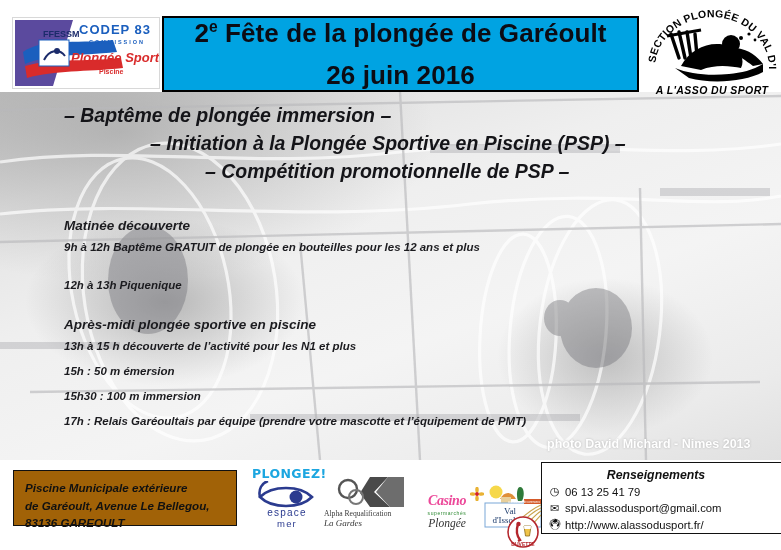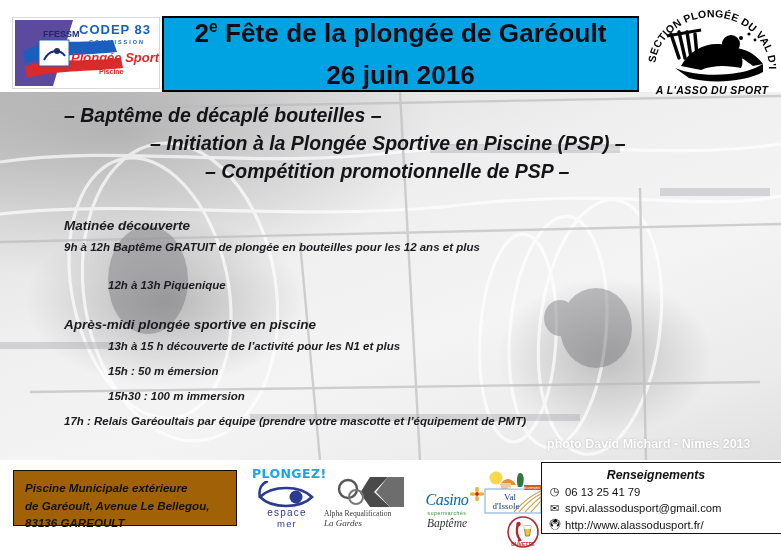--- a/index.html
+++ b/index.html
@@ -62,21 +62,21 @@
   
   .prog{position:absolute;left:64px;top:218px;width:520px;color:#1b1b1f;}
   .prog-head{
     font-style:italic;font-weight:bold;font-size:13.5px;margin:0 0 8px 0;white-space:nowrap;
   }
   .prog-item{
     font-style:italic;font-weight:bold;font-size:11.5px;margin:0 0 5px 0;white-space:nowrap;
   }
   .gap-22{height:21px;}
   .gap-14{height:13px;}
-  .sp-4{margin-bottom:13px;margin-left:44px;}
+  .sp-4{margin-bottom:13px;}
 
   
   .credit{
     position:absolute;left:547px;top:437px;
     font-size:12.5px;font-weight:bold;color:#ffffff;white-space:nowrap;
     text-shadow:0 0 2px rgba(170,170,170,.9);
   }
 
   
   .footer{position:absolute;left:0;top:460px;width:781px;height:90px;background:#fff;}
@@ -111,25 +111,25 @@
   .s-plongez{left:4px;top:3px;width:70px;text-align:center;}
   .s-plongez .w1{font-size:12.5px;font-weight:bold;color:#1ca6e0;letter-spacing:.4px;font-family:"DejaVu Sans",sans-serif;text-align:center;}
   .s-plongez .w2{font-size:10px;color:#2b3b8f;letter-spacing:1.2px;margin-top:26px;}
   .s-plongez .w3{font-size:9.5px;color:#2b3b8f;letter-spacing:1.2px;}
 
   .s-alpha{left:76px;top:12px;width:84px;text-align:left;}
   .s-alpha .t1{font-size:7.6px;color:#3a3a3a;font-family:"Liberation Serif",serif;margin-top:34px;}
   .s-alpha .t2{font-size:9px;color:#3a3a3a;font-family:"Liberation Serif",serif;font-style:italic;}
 
   .s-casino{left:160px;top:28px;width:78px;text-align:center;}
-  .s-casino .c1{font-size:16px;font-weight:normal;font-style:italic;color:#0369a1;font-family:"Liberation Serif",serif;letter-spacing:-.4px;}
+  .s-casino .c1{font-size:14px;font-weight:bold;font-style:italic;color:#ec4899;font-family:"Liberation Serif",serif;letter-spacing:-.4px;}
   .s-casino .c2{font-size:5px;color:#2f8b34;letter-spacing:.6px;margin-top:1px;}
   .s-casino .c3{font-size:11.5px;color:#333;font-family:"Liberation Serif",serif;font-style:italic;margin-top:1px;}
 
-  .s-val{left:236px;top:6px;width:58px;}
+  .s-val{left:236px;top:20px;width:58px;}
   .s-buv{left:258px;top:53px;width:34px;height:32px;}
 
   .sr{position:absolute;width:0;height:0;overflow:hidden;}
 </style>
 </head>
 <body>
 
 <div class="poster">
 
   <div class="bg"></div>
@@ -212,21 +212,21 @@
           <circle cx="104" cy="30" r="1.6"></circle>
           <circle cx="110" cy="36" r="1.4"></circle>
       </g>
       <text x="67" y="90" text-anchor="middle" font-family="Liberation Sans, sans-serif" font-size="10.5" font-weight="bold" font-style="italic" fill="#000" letter-spacing=".4">A L'ASSO DU SPORT</text>
     </svg>
     <span class="sr">SECTION PLONGÉE DU VAL D'ISSOLE</span>
     <span class="sr">A L'ASSO DU SPORT</span>
   </div>
 
   <div class="subtitles">
-    <div class="sub sub1">– Baptême de décaplé bouteilles –</div>
+    <div class="sub sub1">– Baptême de plongée immersion –</div>
     <div class="sub sub2">– Initiation à la Plongée Sportive en Piscine (PSP) –</div>
     <div class="sub sub3">– Compétition promotionnelle de PSP –</div>
   </div>
 
   <div class="prog">
     <div class="prog-head">Matinée découverte</div>
     <div class="prog-item">9h à 12h Baptême GRATUIT de plongée en bouteilles pour les 12 ans et plus</div>
     <div class="gap-22"></div>
     <div class="prog-item sp-4">12h à 13h Piquenique</div>
     <div class="gap-14"></div>
@@ -278,21 +278,21 @@
           <g fill="#e9b234">
             <ellipse cx="8" cy="3" rx="2" ry="3.4"></ellipse>
               <ellipse cx="8" cy="13" rx="2" ry="3.4"></ellipse>
             <ellipse cx="3" cy="8" rx="3.4" ry="2"></ellipse>
               <ellipse cx="13" cy="8" rx="3.4" ry="2"></ellipse>
           </g>
           <circle cx="8" cy="8" r="2.2" fill="#d61f26"></circle>
         </svg>
       </div>
       <div class="c2">supermarchés</div>
-      <div class="c3">Baptême</div>
+      <div class="c3">Plongée</div>
     </div>
 
     <div class="spon s-val">
       <svg viewBox="0 0 58 46" width="58" height="46">
         <circle cx="12" cy="9" r="6.5" fill="#f6d84a"></circle>
         <path d="M16 16 C20 8 28 8 32 16 Z" fill="#e0903a"></path>
         <rect x="17" y="14" width="10" height="8" fill="#e8cf9a"></rect>
         <path d="M36 4 C40 4 41 12 38 18 L34 18 C32 12 33 4 36 4 Z" fill="#2f7a3a"></path>
         <rect x="1" y="20" width="56" height="24" fill="#ffffff" stroke="#7ba7d8" stroke-width="1"></rect>
         <g stroke="#c8a24a" stroke-width="1.1" fill="none">

